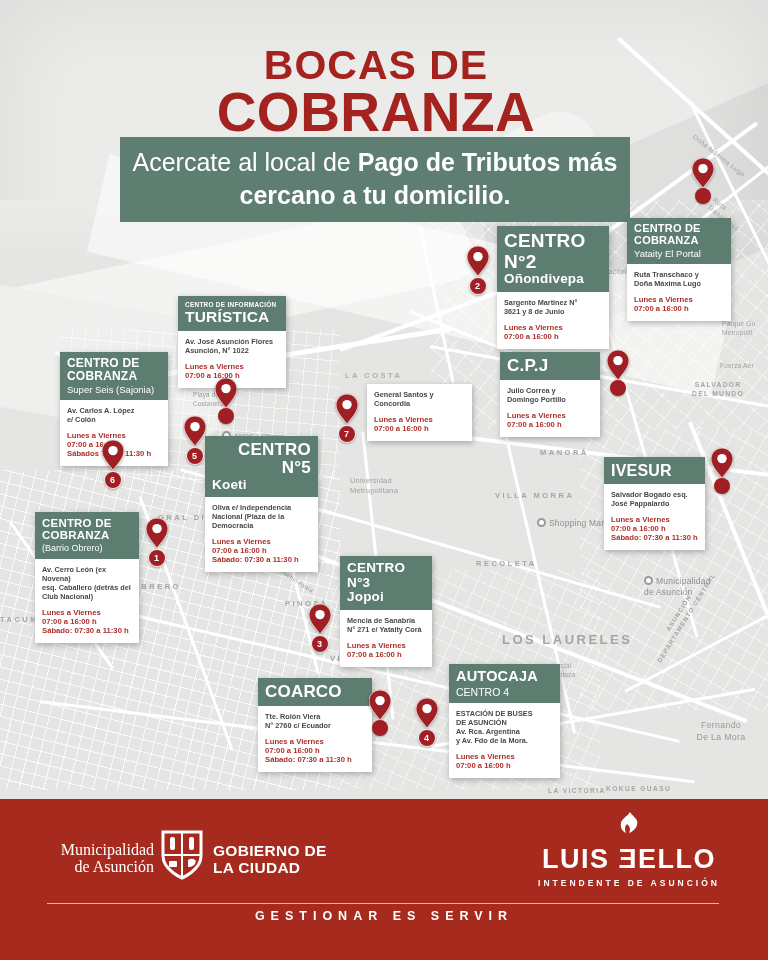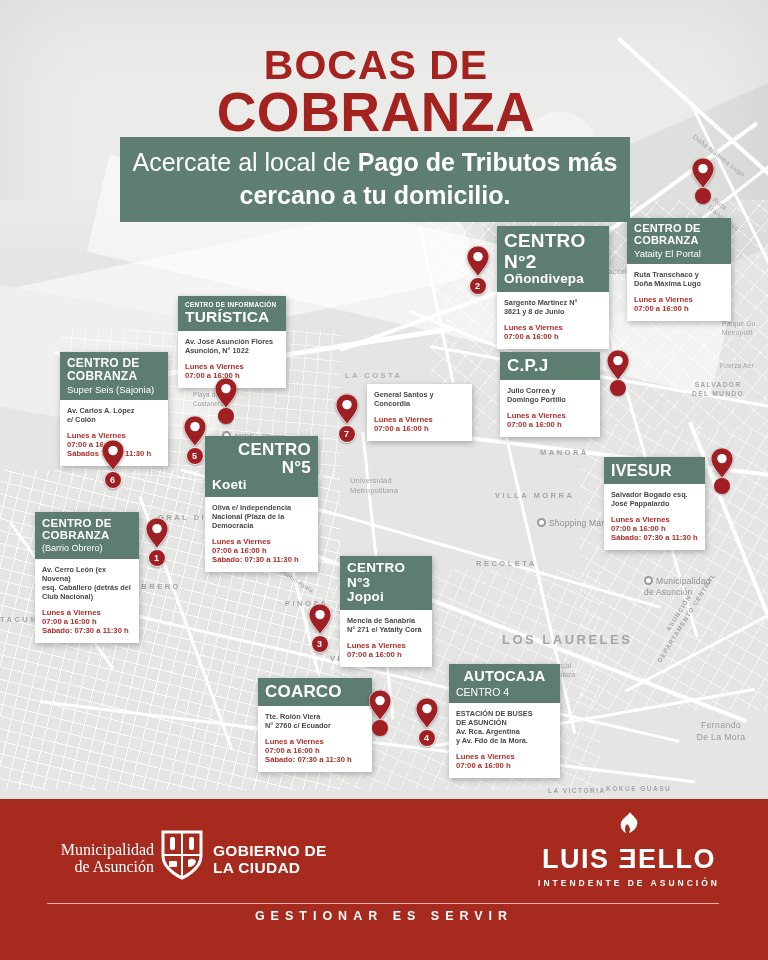--- a/index.html
+++ b/index.html
@@ -277,21 +277,21 @@
         <div class="card-body">
           <div class="addr">Tte. Rolón Viera
 N° 2760 c/ Ecuador</div>
           <div class="hours">Lunes a Viernes
 07:00 a 16:00 h
 Sábado: 07:30 a 11:30 h</div>
         </div>
       </div>
       <div class="card" style="left: 449px; top: 664px; width: 111px;">
         <div class="card-header">
-          <div class="ch-line" style="font-size: 14.5px; text-align: center;">AUTOCAJA</div>
+          <div class="ch-line" style="font-size: 14.5px;">AUTOCAJA</div>
           <div class="ch-sub" style="font-size: 10.5px;">CENTRO 4</div>
         </div>
         <div class="card-body">
           <div class="addr">ESTACIÓN DE BUSES
 DE ASUNCIÓN
 Av. Rca. Argentina
 y Av. Fdo de la Mora.</div>
           <div class="hours">Lunes a Viernes
 07:00 a 16:00 h</div>
         </div>

